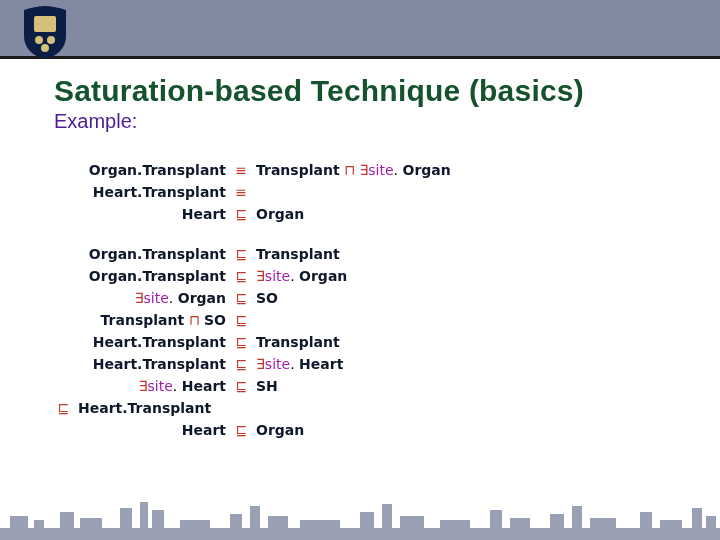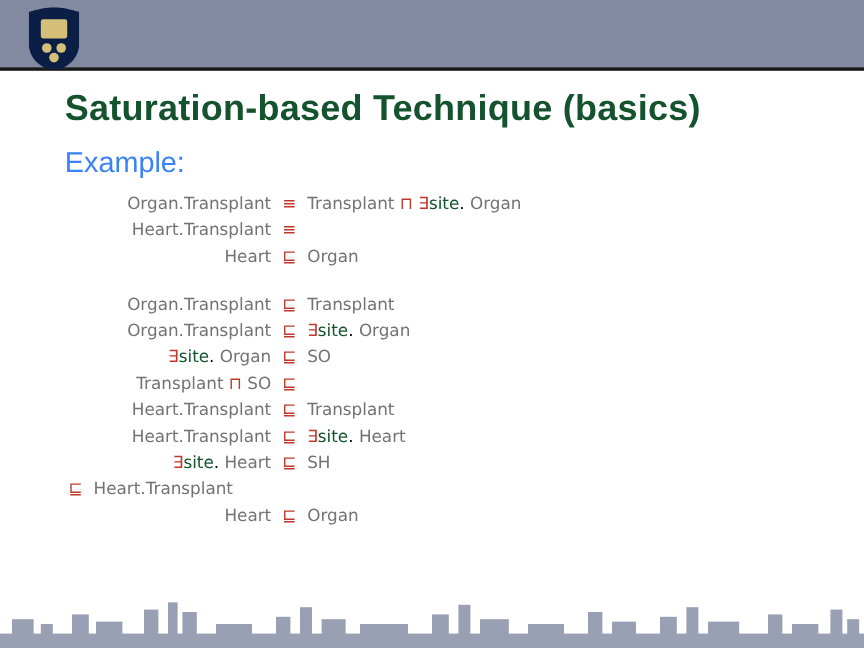--- a/index.html
+++ b/index.html
@@ -41,24 +41,24 @@
     top: 74px;
     left: 54px;
     right: 20px;
     font-size: 30px;
     font-weight: bold;
     color: #14532d;
     letter-spacing: 0.2px;
   }
   .example-label {
     position: absolute;
-    top: 122px;
+    top: 110px;
     left: 54px;
-    font-size: 24px;
-    color: #3b82f6;
+    font-size: 20px;
+    color: #4c1d95;
   }
   .axioms {
     position: absolute;
     top: 162px;
     left: 54px;
     right: 40px;
   }
   .axiom-row {
     display: flex;
     align-items: baseline;
@@ -75,22 +75,22 @@
   .axiom-row .op {
     width: 18px;
     text-align: center;
     color: #c0392b;
   }
   .axiom-row .rhs {
     padding-left: 6px;
     text-align: left;
   }
   .group-gap { height: 18px; }
-  .t-concept { color: #737373; font-weight: 400; }
-  .t-role    { color: #14532d; text-align: right; }
+  .t-concept { color: #0f172a; font-weight: 700; }
+  .t-role    { color: #a21caf; text-align: right; }
   .t-op      { color: #c0392b; }
   .t-q       { color: #c0392b; }
   .footer-skyline {
     position: absolute;
     left: 0;
     right: 0;
     bottom: 0;
     height: 42px;
   }
   .footer-skyline svg {

